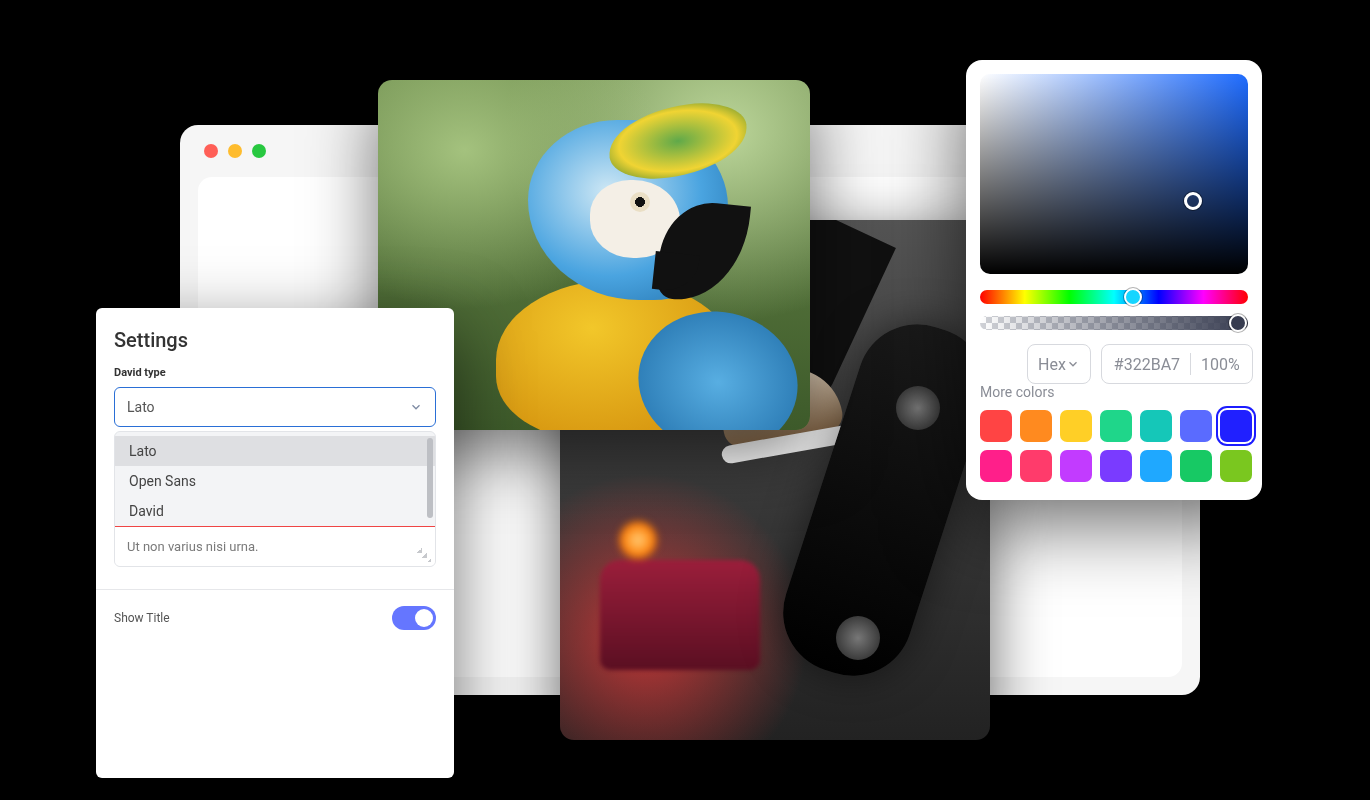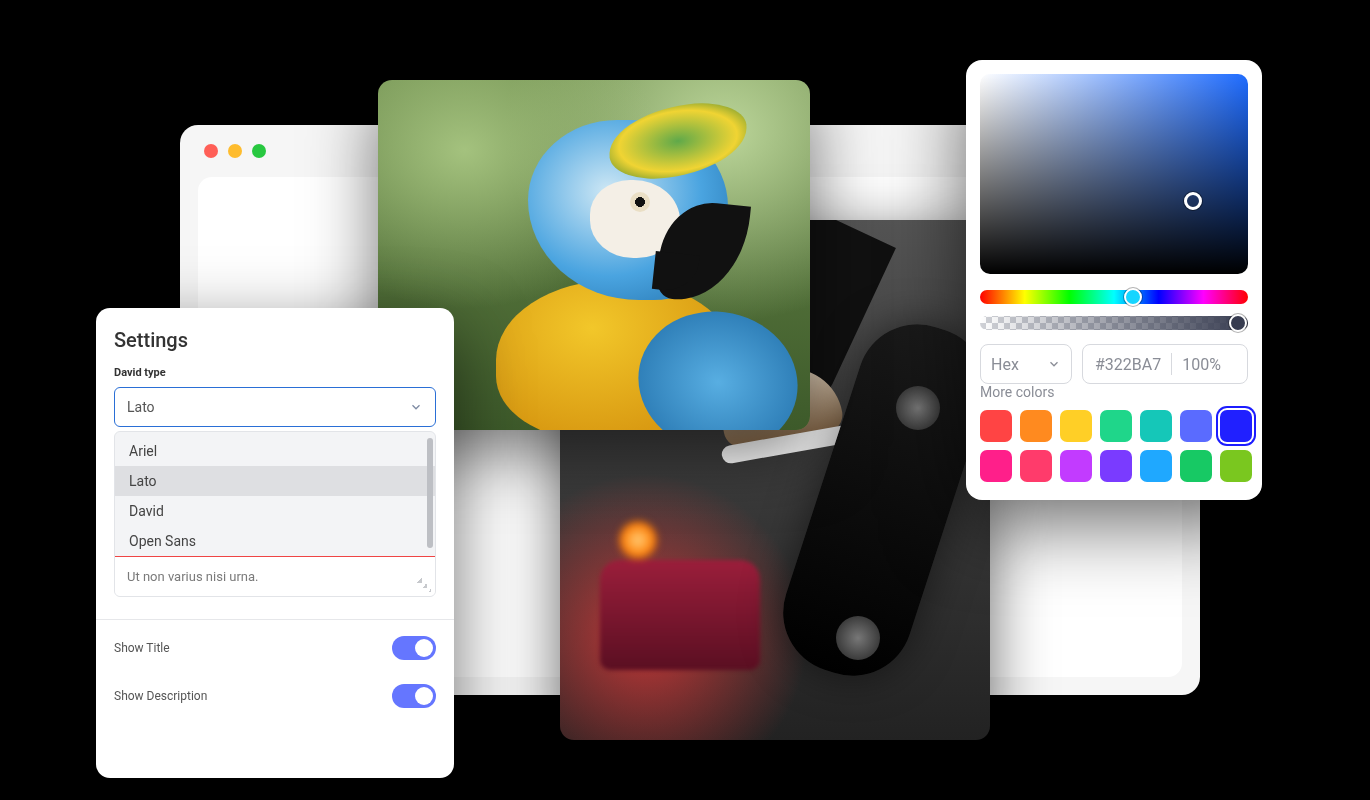--- a/index.html
+++ b/index.html
@@ -165,21 +165,21 @@
     border-radius: 50%;
     transform: rotate(12deg);
   }
 
   
   .settings {
     position:absolute;
     top:308px; left:96px;
     width:358px; height:470px;
     background:#fff;
-    border-radius:14px;
+    border-radius:6px;
     padding:20px 18px 8px;
     box-shadow: 0 22px 70px rgba(0,0,0,0.55);
     overflow:hidden;
     color:#333;
   }
   .settings .s-title { font-size:20px; font-weight:500; margin-bottom:14px; }
   .settings .s-label { font-size:11px; font-weight:700; margin-bottom:8px; }
   .sel {
     border:1px solid #2a6fd6;
     border-radius:6px;
@@ -286,21 +286,21 @@
   .alpha .knob{ left:calc(100% - 10px); background:#373c50; border-color:#fff; box-shadow:0 0 0 1px rgba(0,0,0,.3);}
   .hexrow {
     margin-top:14px;
     display:flex; gap:10px;
   }
   .hexsel, .hexval {
     height:40px; border:1px solid #d7d9de; border-radius:8px;
     display:flex; align-items:center;
     color:#8a8d96; font-size:16px;
   }
-  .hexsel { width:92px; justify-content:space-between; padding:0 10px; }
+  .hexsel { width:92px; justify-content:space-between; padding:0 10px;margin-left:47px; }
   .hexsel svg{ width:14px; height:14px; }
   .hexval { flex:1; padding:0 12px; gap:10px; }
   .hexval .sep{ width:1px; height:22px; background:#d7d9de; }
   .more { font-size:14px; color:#8a8d96; }
   .swatches {
     margin-top:10px;
     display:grid;
     grid-template-columns: repeat(7, 32px);
     gap:8px;
   }
@@ -349,39 +349,34 @@
   <div class="sel">
     <span>Lato</span>
     <svg viewBox="0 0 24 24" fill="none" stroke="#7d8aa3" stroke-width="2.2">
         <polyline points="6 9 12 15 18 9"></polyline>
       </svg>
   </div>
 
   <div class="options">
     <div class="track"></div>
     <div id="opts">
-        <div class="opt">Ariel</div>
         <div class="opt sel-opt">Lato</div>
+        <div class="opt">Open Sans</div>
         <div class="opt">David</div>
-        <div class="opt">Open Sans</div>
       </div>
     <div class="note">
       <span>Ut non varius nisi urna.</span>
       <span class="grip"></span>
     </div>
   </div>
 
   <div class="divider"></div>
 
   <div class="row">
     <span>Show Title</span>
-    <span class="toggle"></span>
-  </div>
-  <div class="row">
-    <span>Show Description</span>
     <span class="toggle"></span>
   </div>
 </div>
 
 <div class="picker">
   <div class="gradient">
     <span class="gcursor"></span>
   </div>
   <div class="hue">
     <span class="knob"></span>

